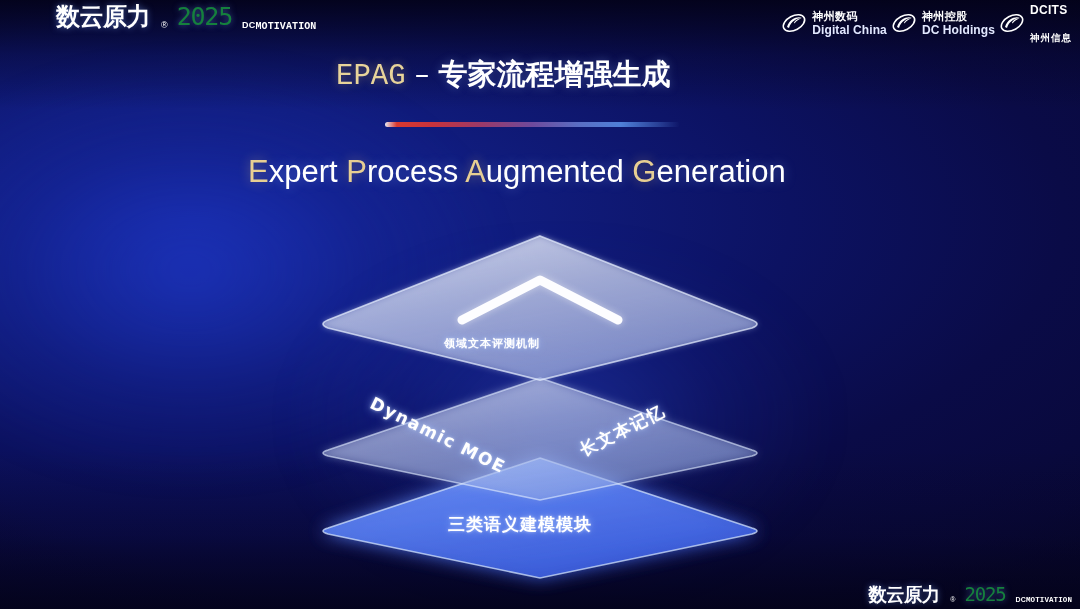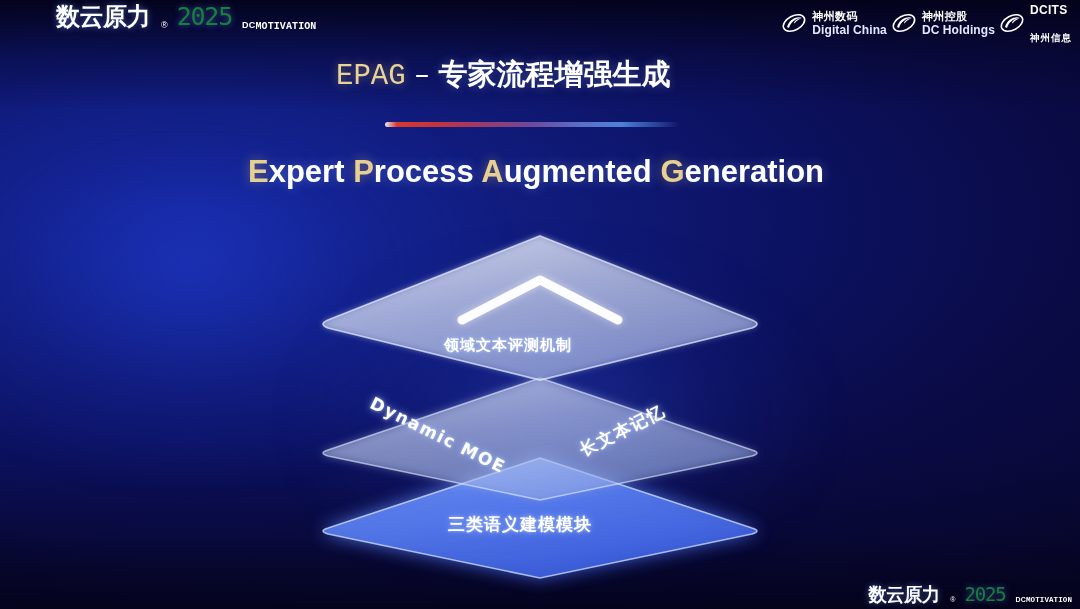--- a/index.html
+++ b/index.html
@@ -140,21 +140,21 @@
       rgba(90,140,230,0.35) 93%,
       rgba(50,80,180,0) 100%);
     filter:blur(0.4px);
     z-index:15;
   }
 
   
   .subtitle {
     position:absolute; left:248px; top:152px;
     font-family:"Liberation Sans", sans-serif;
-    font-size:31px; line-height:40px; font-weight:bold;
+    font-size:31px; line-height:40px; font-weight:normal;
     white-space:nowrap; color:#ffffff;
     text-shadow:0 0 12px rgba(140,175,255,0.4);
     z-index:15;
   }
   .subtitle .cap { color:#e8cf92; text-shadow:0 0 12px rgba(225,195,120,0.45); }
 
   
   #stack {
     position:absolute; left:300px; top:228px;
     width:480px; height:350px;
@@ -163,21 +163,21 @@
   .layer { position:absolute; left:0; top:0; width:480px; height:350px; }
   .layer svg { position:absolute; left:0; top:0; overflow:visible; }
 
   .layer-label {
     position:absolute;
     font-family:"DejaVu Sans", sans-serif;
     font-weight:bold; color:#ffffff;
     white-space:nowrap;
     text-shadow:0 0 9px rgba(150,185,255,0.85), 0 0 3px rgba(255,255,255,0.5);
   }
-  #lbl-top  { font-size:15px; left:144px; top:108px; letter-spacing:1px; }
+  #lbl-top  { font-size:11px; left:144px; top:108px; letter-spacing:1px; }
   #lbl-mid-l{ font-size:17px; left:76px;  top:165px; transform:rotate(26.5deg); transform-origin:left top; letter-spacing:1.6px; }
   #lbl-mid-r{ font-size:17px; left:276px; top:213px; transform:rotate(-26.5deg); transform-origin:left top; letter-spacing:1.6px; }
   #lbl-bot  { font-size:17px; left:148px; top:285px; letter-spacing:1px; }
 
   .chev-wrap { position:absolute; left:140px; top:40px; width:200px; height:60px; }
 </style>
 </head>
 <body>
 
 <div id="stage">

